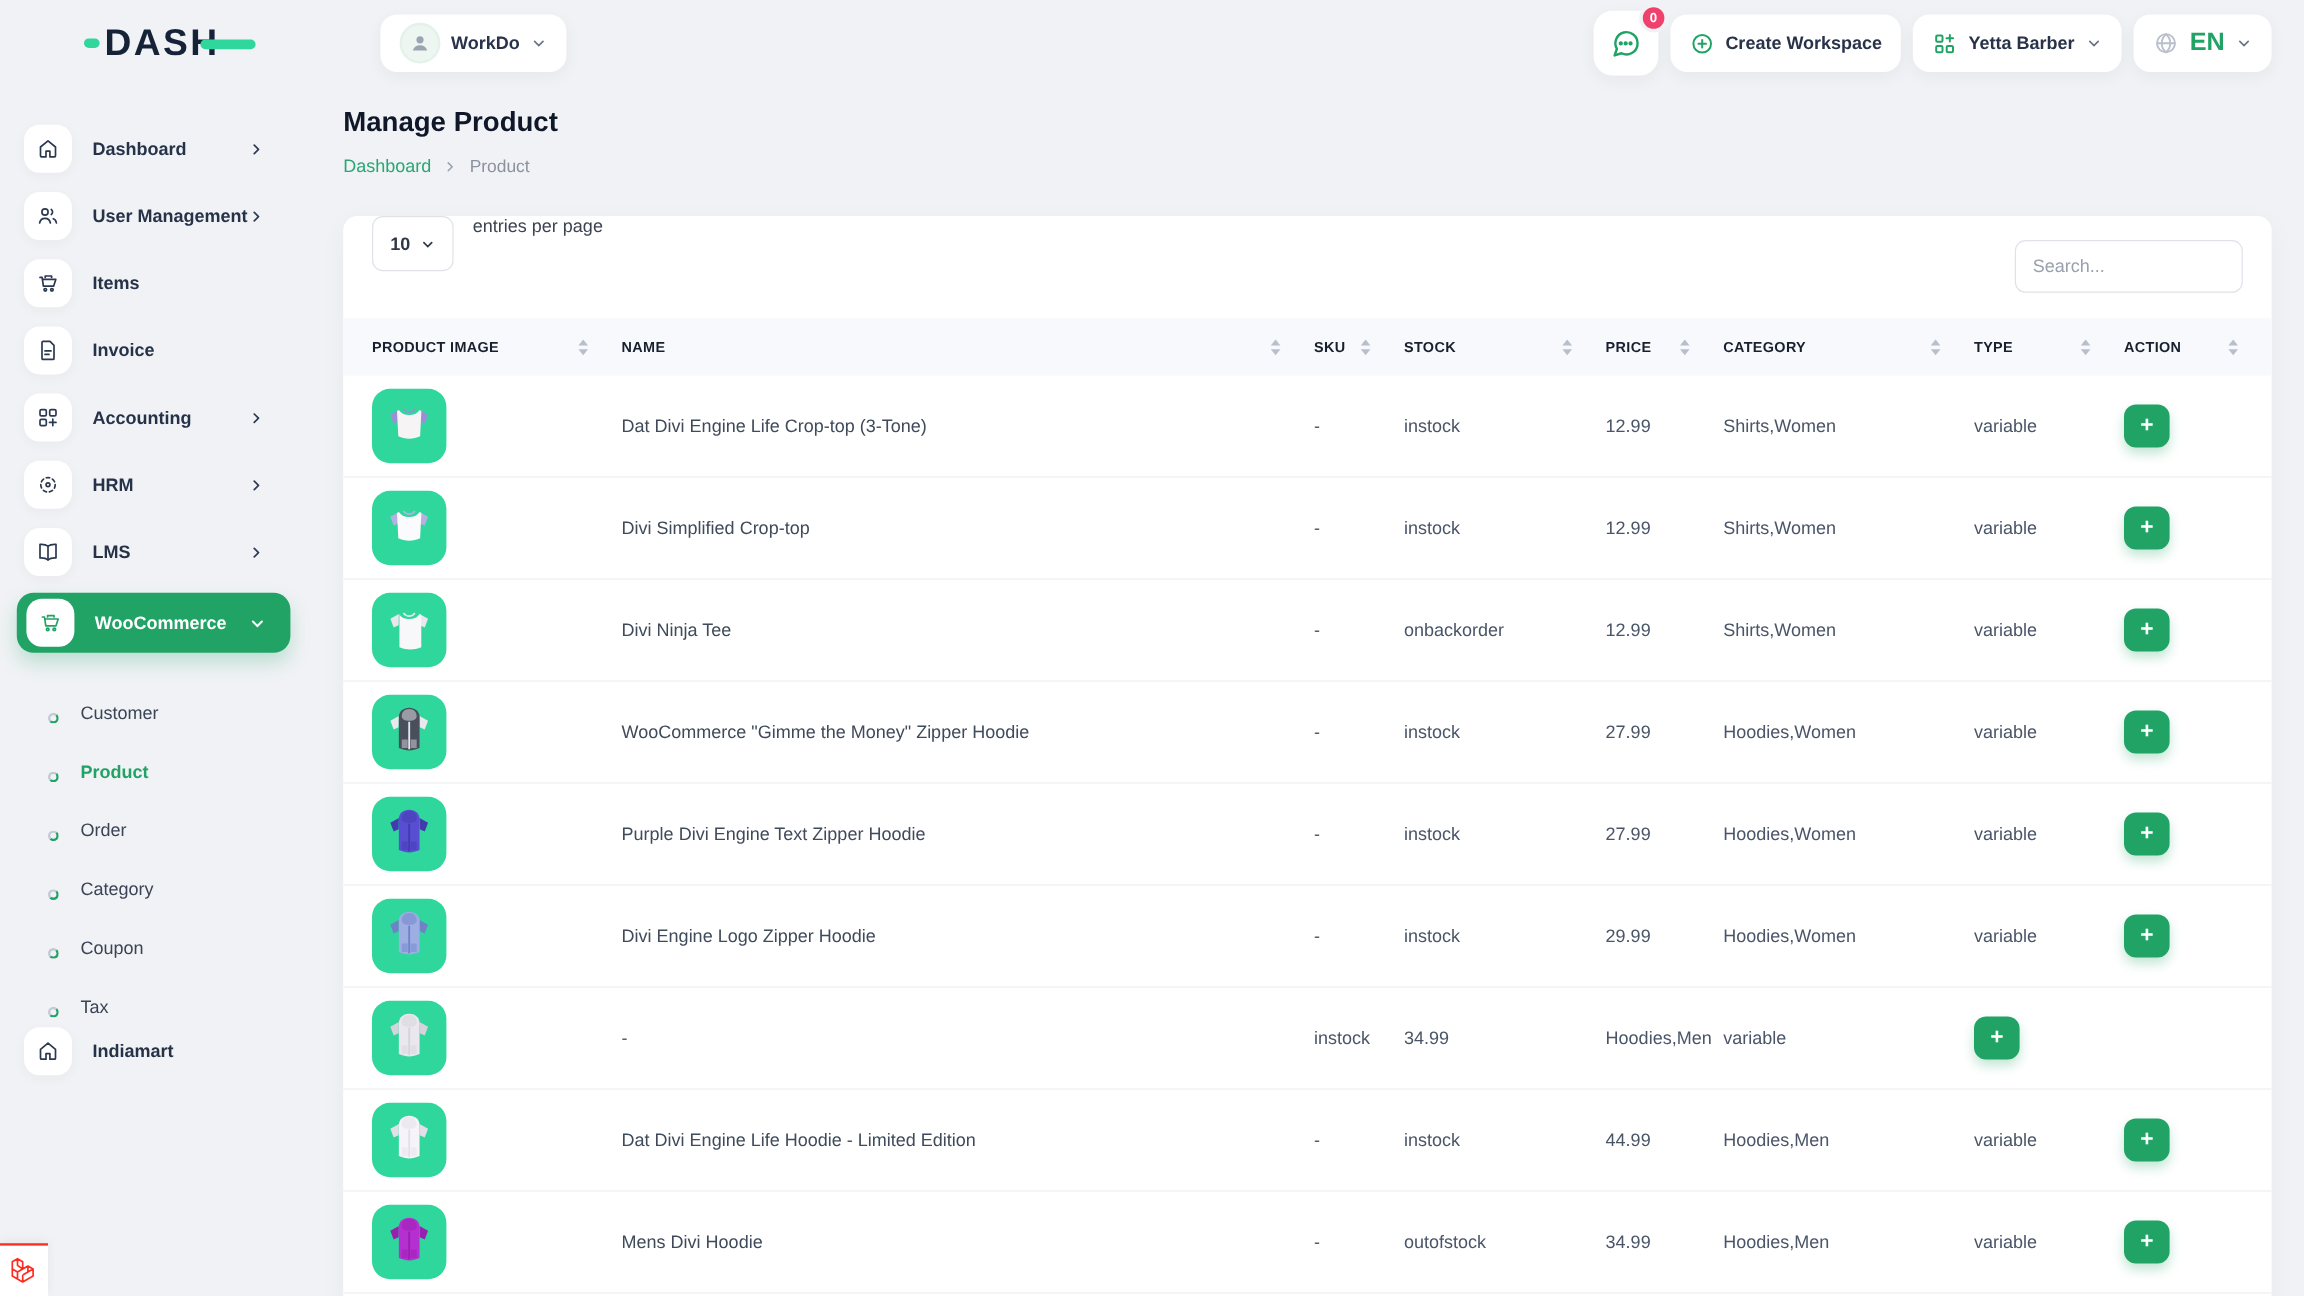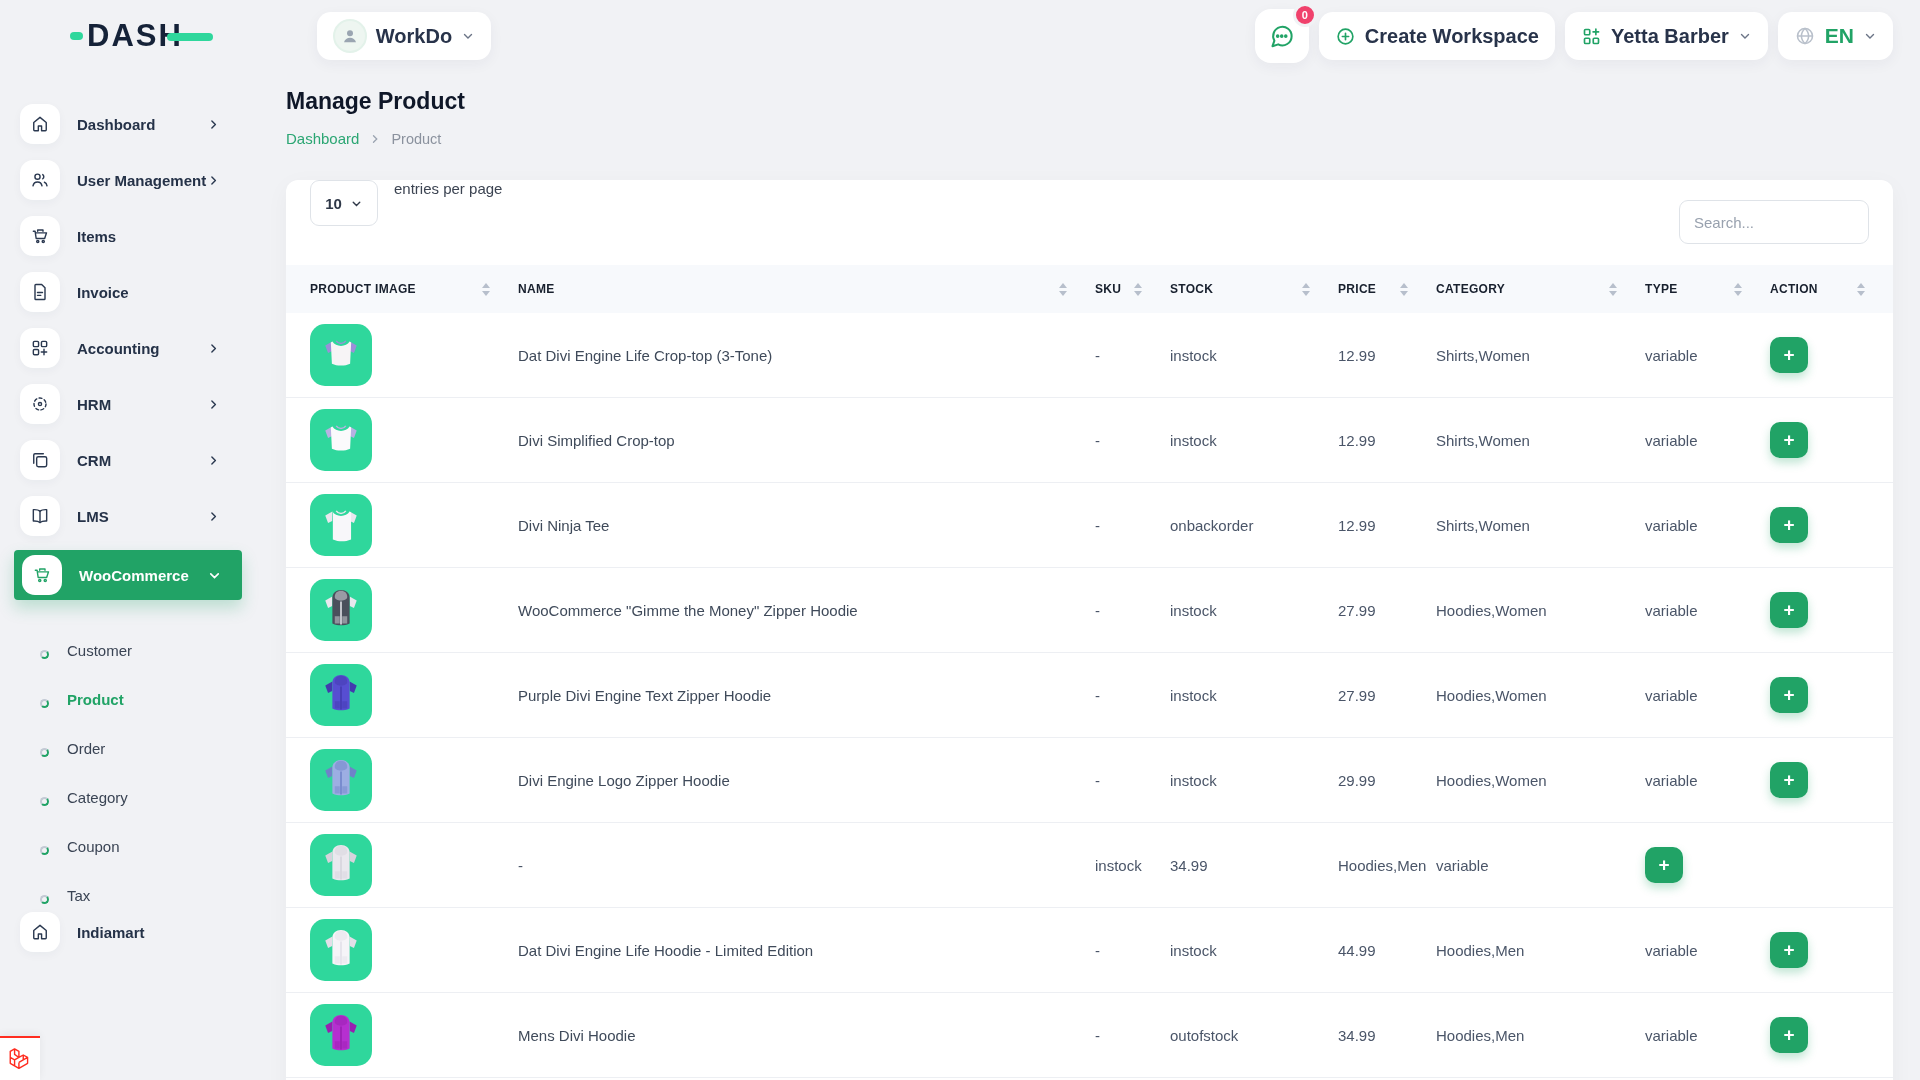--- a/index.html
+++ b/index.html
@@ -16,41 +16,41 @@
   .topbar{position:absolute;top:0;left:0;right:0;height:72px;display:flex;align-items:center}
   .logo{display:flex;align-items:center;margin-left:70px;cursor:pointer}
   .logo-dot{width:13px;height:8px;border-radius:4px;background:var(--mint);margin-right:4px}
   .logo-text{font-size:31px;font-weight:800;letter-spacing:2px;color:#152238}
   .logo-bar{width:46px;height:8px;border-radius:4px;background:var(--mint);margin-left:-16px;margin-top:2px}
   .pill{display:flex;align-items:center;background:#fff;border-radius:14px;height:48px;
         padding:0 16px;gap:9px;box-shadow:0 4px 14px rgba(30,45,70,.05);cursor:pointer}
   .workdo{margin-left:104px}
   .avatar{width:34px;height:34px;border-radius:50%;background:#eef6f1;border:2px solid #e3f2ea;
           display:flex;align-items:center;justify-content:center;color:#9aa5b1}
-  .pill-label{font-size:20px;font-weight:600;color:#28334a}
+  .pill-label{font-size:15px;font-weight:600;color:#28334a}
   .tb-right{margin-left:auto;display:flex;align-items:center;gap:10px;margin-right:27px}
   .icon-btn{position:relative;width:54px;height:54px;background:#fff;border-radius:16px;border:none;
             display:flex;align-items:center;justify-content:center;cursor:pointer;
             box-shadow:0 4px 14px rgba(30,45,70,.05);color:var(--accent)}
   .badge{position:absolute;top:-6px;right:-8px;min-width:24px;height:24px;border-radius:12px;
          background:var(--badge);color:#fff;font-size:11px;font-weight:700;
          display:flex;align-items:center;justify-content:center;border:3px solid #f1f2f5}
   .green-ic{color:var(--accent);display:flex}
   .gray-ic{color:#b9c0cb;display:flex}
   .chev{color:#6b7486;display:flex}
   .lang-label{font-size:21px;font-weight:700;color:var(--accent)}
 
   
   .sidebar{position:absolute;top:72px;left:0;width:262px;bottom:0;overflow:hidden;padding-top:24px}
   .nav-item{height:56px;display:flex;align-items:center;padding-left:20px;cursor:pointer}
   .nav-icon{width:40px;height:40px;border-radius:13px;background:#fff;display:flex;align-items:center;
             justify-content:center;color:#2b3950;box-shadow:0 3px 10px rgba(30,45,70,.04);flex:0 0 40px}
   .nav-label{font-size:15px;font-weight:600;color:#253248;margin-left:17px;flex:1}
   .nav-chev{margin-right:42px;color:#2b3950;display:flex}
-  .nav-active{height:50px;margin:6px 20px 4px 14px;background:var(--accent);border-radius:4px;
+  .nav-active{height:50px;margin:6px 20px 4px 14px;background:var(--accent);border-radius:14px;
               display:flex;align-items:center;padding-left:8px;cursor:pointer;box-shadow:0 8px 16px rgba(33,163,102,.25)}
   .nav-active .nav-icon{color:var(--accent);box-shadow:none}
   .nav-active .nav-label{color:#fff;font-weight:700}
   .nav-active .nav-chev{color:#fff;margin-right:20px}
   .submenu{padding-top:6px}
   .sub-item{height:49px;display:flex;align-items:flex-end;padding-left:40px;cursor:pointer}
   .bullet{width:9px;height:9px;border-radius:50%;border:2px solid #c3cad4;
           border-bottom-color:var(--accent);border-right-color:var(--accent);flex:0 0 9px}
   .sub-label{font-size:15px;color:#3a4454;margin-left:18px}
   .sub-item.active .sub-label{color:var(--accent);font-weight:700}
@@ -261,34 +261,20 @@
     <span class="nav-label">HRM</span>
     <span class="nav-chev">
             <svg width="13" height="13" viewBox="0 0 24 24" fill="none" stroke="currentColor" stroke-width="2.6" stroke-linecap="round" stroke-linejoin="round">
               <path d="M9 5.5l6.5 6.5L9 18.5"></path>
             </svg>
           </span>
   </div>
         <div class="nav-item">
     <span class="nav-icon">
             <svg width="20" height="20" viewBox="0 0 24 24" fill="none" stroke="currentColor" stroke-width="1.7" stroke-linecap="round" stroke-linejoin="round">
-              <rect x="8" y="8" width="12" height="12" rx="2"></rect>
-              <path d="M16 4.5H6A1.5 1.5 0 0 0 4.5 6v10"></path>
-            </svg>
-          </span>
-    <span class="nav-label">CRM</span>
-    <span class="nav-chev">
-            <svg width="13" height="13" viewBox="0 0 24 24" fill="none" stroke="currentColor" stroke-width="2.6" stroke-linecap="round" stroke-linejoin="round">
-              <path d="M9 5.5l6.5 6.5L9 18.5"></path>
-            </svg>
-          </span>
-  </div>
-        <div class="nav-item">
-    <span class="nav-icon">
-            <svg width="20" height="20" viewBox="0 0 24 24" fill="none" stroke="currentColor" stroke-width="1.7" stroke-linecap="round" stroke-linejoin="round">
               <path d="M12 6.2C10.2 4.7 7.6 4.2 4 4.4V18c3.6-.2 6.2.3 8 1.8 1.8-1.5 4.4-2 8-1.8V4.4c-3.6-.2-6.2.3-8 1.8z"></path>
               <path d="M12 6.2V19.8"></path>
             </svg>
           </span>
     <span class="nav-label">LMS</span>
     <span class="nav-chev">
             <svg width="13" height="13" viewBox="0 0 24 24" fill="none" stroke="currentColor" stroke-width="2.6" stroke-linecap="round" stroke-linejoin="round">
               <path d="M9 5.5l6.5 6.5L9 18.5"></path>
             </svg>
           </span>

